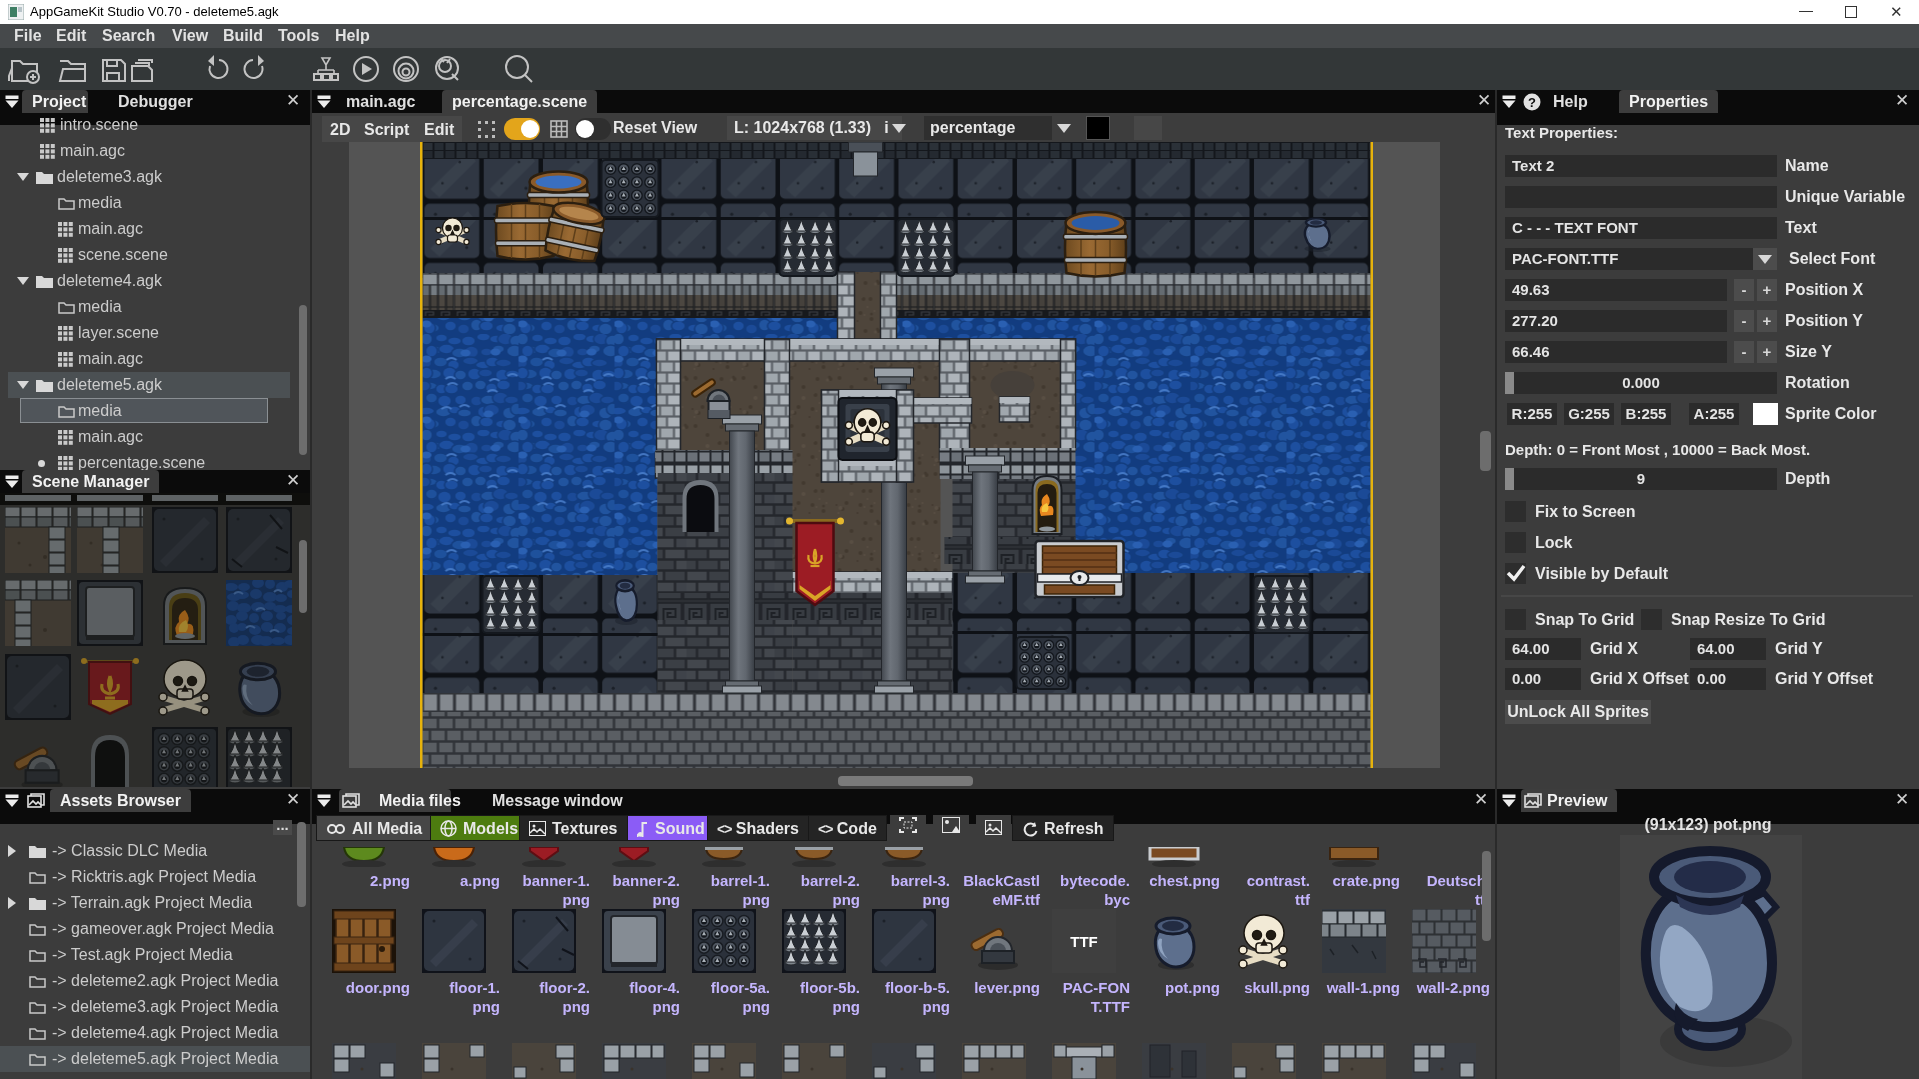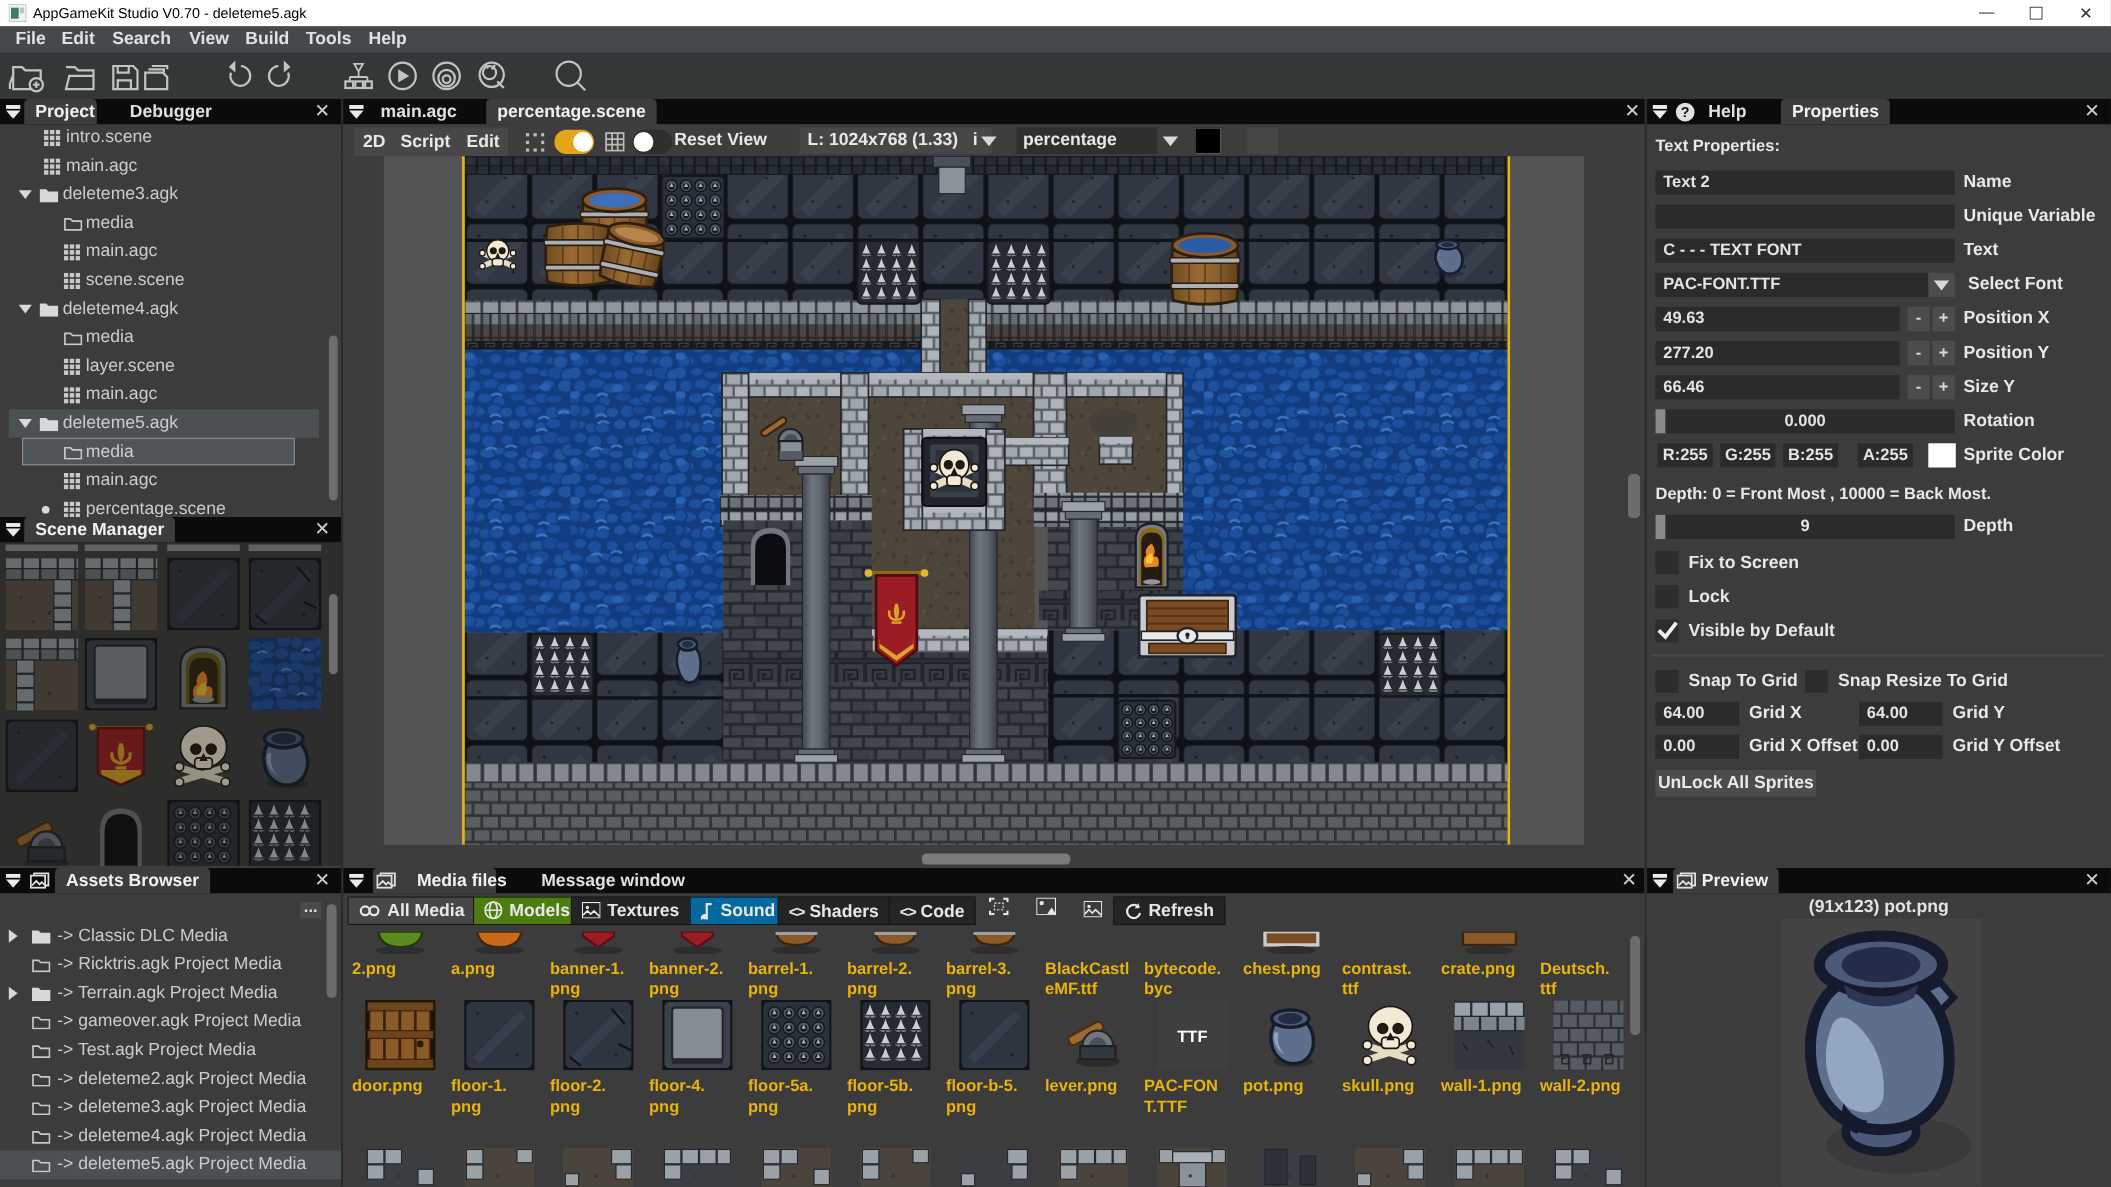--- a/index.html
+++ b/index.html
@@ -1,33 +1,33 @@
 <!DOCTYPE html>
 <html><head><meta charset="utf-8"><style>
 *{margin:0;padding:0;box-sizing:border-box}
 html,body{width:1919px;height:1079px;overflow:hidden;background:#3c3c3c;
  font-family:"Liberation Sans",sans-serif;color:#d0d0d0;font-weight:700}
 .abs{position:absolute}
 .titlebar{left:0;top:0;width:1919px;height:24px;background:#fff;color:#000;font-size:13px;font-weight:400}
 .menubar{left:0;top:24px;width:1919px;height:24px;background:#46494b}
 .menubar span{position:absolute;top:3px;font-size:16px;color:#e2e2e2}
 .toolbar{left:0;top:48px;width:1919px;height:42px;background:#333738}
-.hdr{height:23px;background:#0b0b0b;font-size:15px;color:#e6e6e6;white-space:nowrap}
+.hdr{height:35px;background:#0b0b0b;font-size:15px;color:#e6e6e6;white-space:nowrap}
 .tab{position:absolute;top:0;height:23px;line-height:23px;padding:0 10px;background:#3d3d3d;color:#f2f2f2;font-size:16px;border-radius:4px 4px 0 0}
 .tabi{position:absolute;top:0;height:23px;line-height:23px;padding:0 10px;color:#e0e0e0;font-size:16px}
 .xbtn{position:absolute;top:2px;width:18px;height:18px;color:#cfcfcf;font-size:17px;line-height:18px;text-align:center;font-weight:400}
 .coll{position:absolute;left:5px;top:4px;width:14px;height:14px;z-index:5}
 .row{position:absolute;height:26px;width:100%;font-size:16px;color:#cccccc;line-height:26px;white-space:nowrap;font-weight:400}
 .sb{position:absolute;background:#6d6d6d;border-radius:4px}
 .inp{position:absolute;background:#2b2b2b;height:22px;font-size:15px;color:#e4e4e4;line-height:22px;padding-left:7px}
 .lbl{position:absolute;font-size:16px;color:#e8e8e8;height:22px;line-height:22px;white-space:nowrap}
 .pmbtn{position:absolute;width:20px;height:22px;background:#4c4c4c;color:#d8d8d8;text-align:center;line-height:21px;font-size:15px}
 .cb{position:absolute;width:21px;height:21px;background:#2d2d2d}
 .fbtn{position:absolute;top:3px;height:26px;line-height:26px;background:#242424;color:#e8e8e8;font-size:16px;padding:0 9px;border:1px solid #181818}
-.thlbl{position:absolute;font-size:15px;color:#eab308;line-height:19px;text-align:left}
+.thlbl{position:absolute;font-size:15px;color:#c4b5fd;line-height:19px;text-align:right}
 </style></head>
 <body>
 <div class="abs titlebar">
  <svg class="abs" style="left:8px;top:4px" width="16" height="16">
       <rect width="16" height="16" fill="#eef1f2" stroke="#9aa"></rect>
       <rect x="2" y="3" width="7" height="10" fill="#3e7f64"></rect>
       <rect x="10" y="3" width="4" height="5" fill="#b8c4c9"></rect>
     </svg>
  <span class="abs" style="left:30px;top:4px">AppGameKit Studio V0.70 - deleteme5.agk</span>
  <span class="abs" style="left:1799px;top:2px;font-size:14px;color:#333">—</span>
@@ -1214,21 +1214,21 @@
       <div class="fbtn" style="left:118px;background:#4d7c0f"><svg width="17" height="17" style="vertical-align:-3px;margin-right:6px" fill="none" stroke="#e8e8e8" stroke-width="1.5">
           <circle cx="8.5" cy="8.5" r="7.5"></circle>
           <ellipse cx="8.5" cy="8.5" rx="3.5" ry="7.5"></ellipse>
           <path d="M1 8.5 h15"></path>
         </svg>Models</div>
       <div class="fbtn" style="left:207px;background:#242424"><svg width="17" height="15" style="vertical-align:-2px;margin-right:6px">
           <rect x="0.5" y="0.5" width="16" height="14" fill="none" stroke="#e8e8e8"></rect>
           <circle cx="5" cy="5" r="1.5" fill="#e8e8e8"></circle>
           <path d="M1 12 l4 -4 3 3 3 -3 5 5" fill="none" stroke="#e8e8e8" stroke-width="1.5"></path>
         </svg>Textures</div>
-      <div class="fbtn" style="left:315px;background:#0369a1"><svg width="12" height="16" style="vertical-align:-3px;margin-right:6px">
+      <div class="fbtn" style="left:315px;background:#8b5cf6"><svg width="12" height="16" style="vertical-align:-3px;margin-right:6px">
           <path d="M3 13 a2.5 2.5 0 1 0 2.5 2.5 L5.5 2 L10 2" fill="none" stroke="#e8e8e8" stroke-width="2"></path>
           <circle cx="3.4" cy="13.4" r="2.4" fill="#e8e8e8"></circle>
         </svg>Sound</div>
       <div class="fbtn" style="left:395px;background:#242424"><span style="font-size:14px;letter-spacing:-1px">&lt;&gt;</span>&nbsp;Shaders</div>
       <div class="fbtn" style="left:496px;background:#242424"><span style="font-size:14px;letter-spacing:-1px">&lt;&gt;</span>&nbsp;Code</div>
       <div class="fbtn" style="left:578px;border:none;background:#3c3c3c"><svg width="18" height="16" fill="none" stroke="#e8e8e8">
           <path d="M1 4 v-3 h4 M13 1 h4 v3 M17 12 v3 h-4 M5 15 h-4 v-3" stroke-width="2"></path>
           <rect x="5" y="5" width="8" height="6" stroke-dasharray="2 1.5"></rect>
         </svg></div>
       <div class="fbtn" style="left:621px;border:none;background:#3c3c3c"><svg width="18" height="16">

